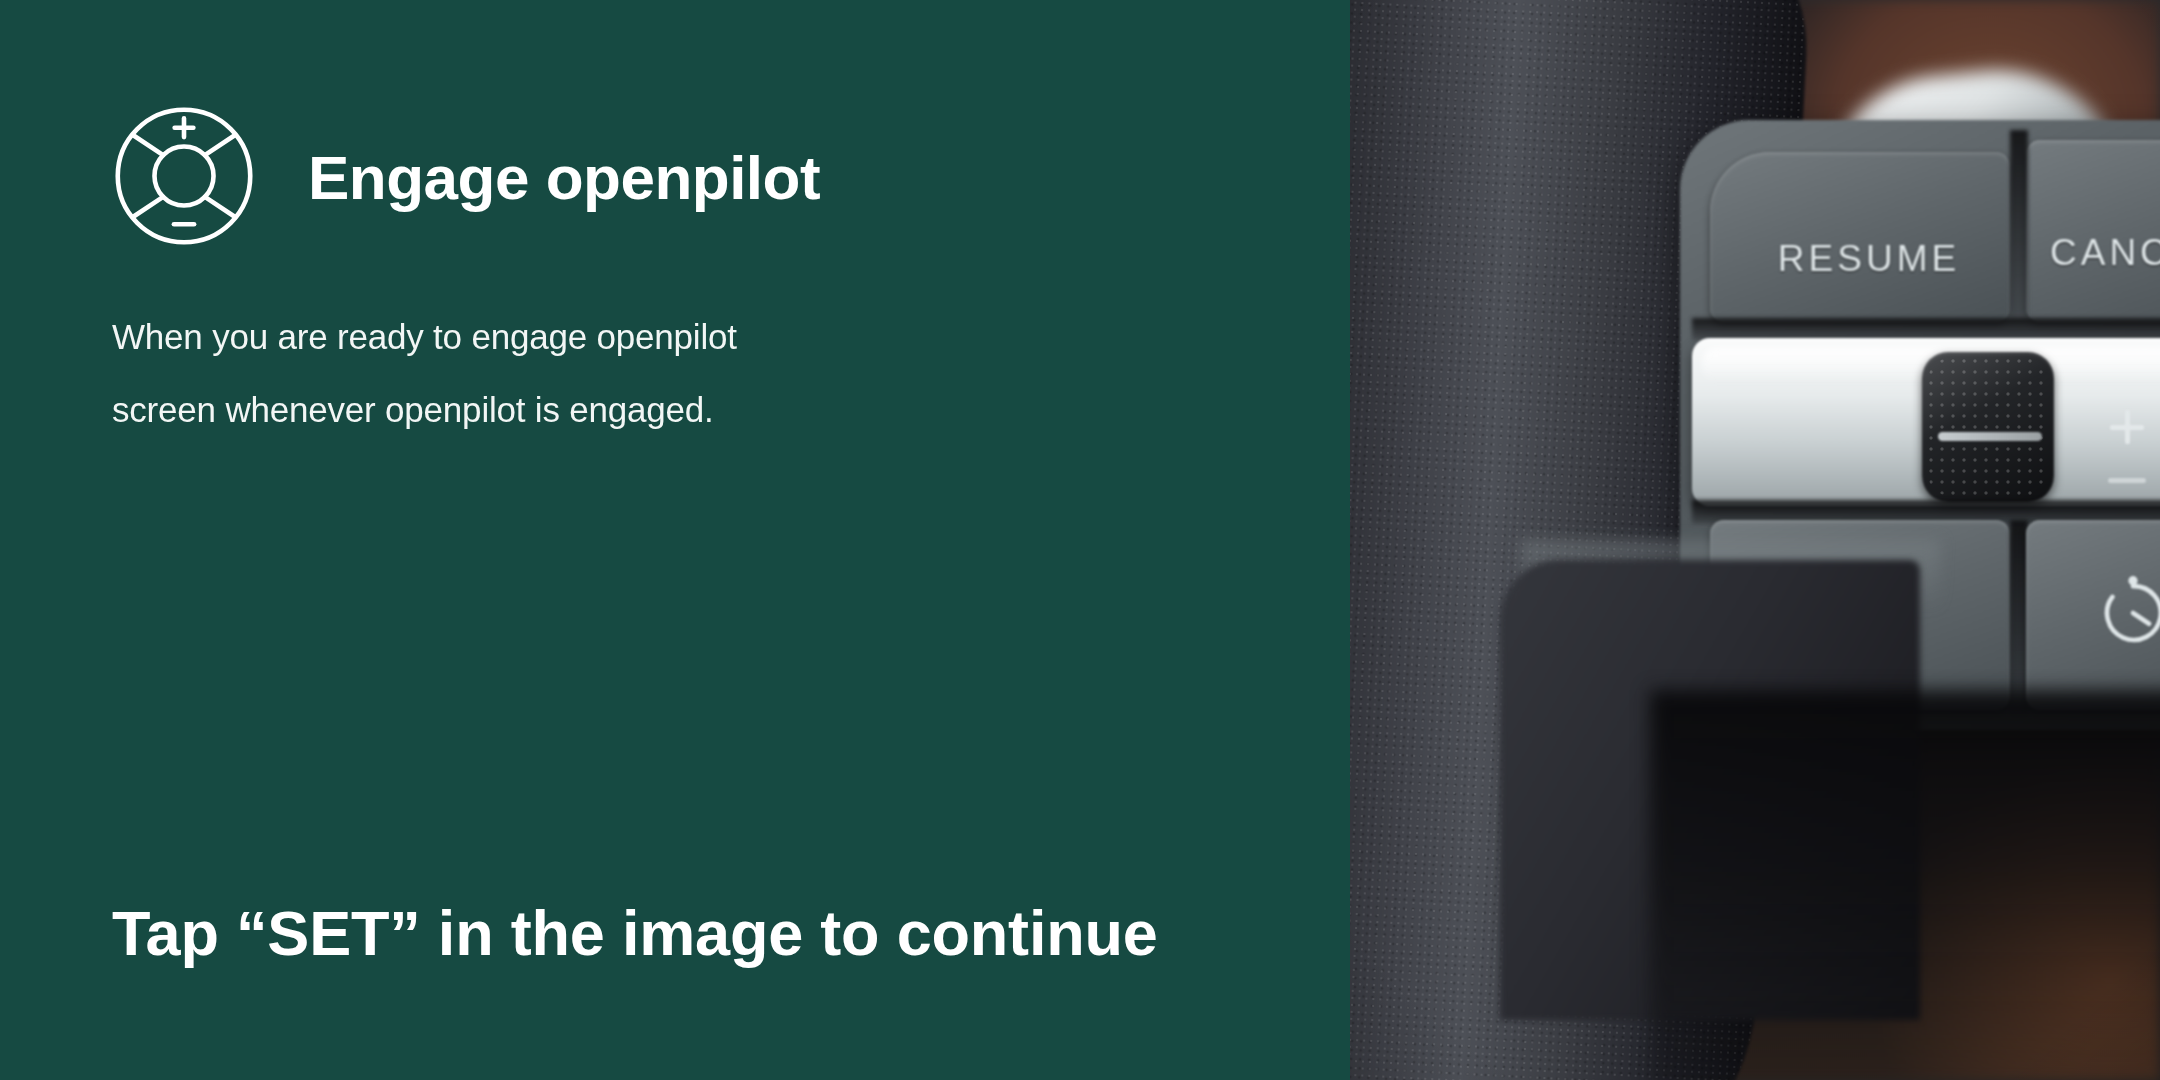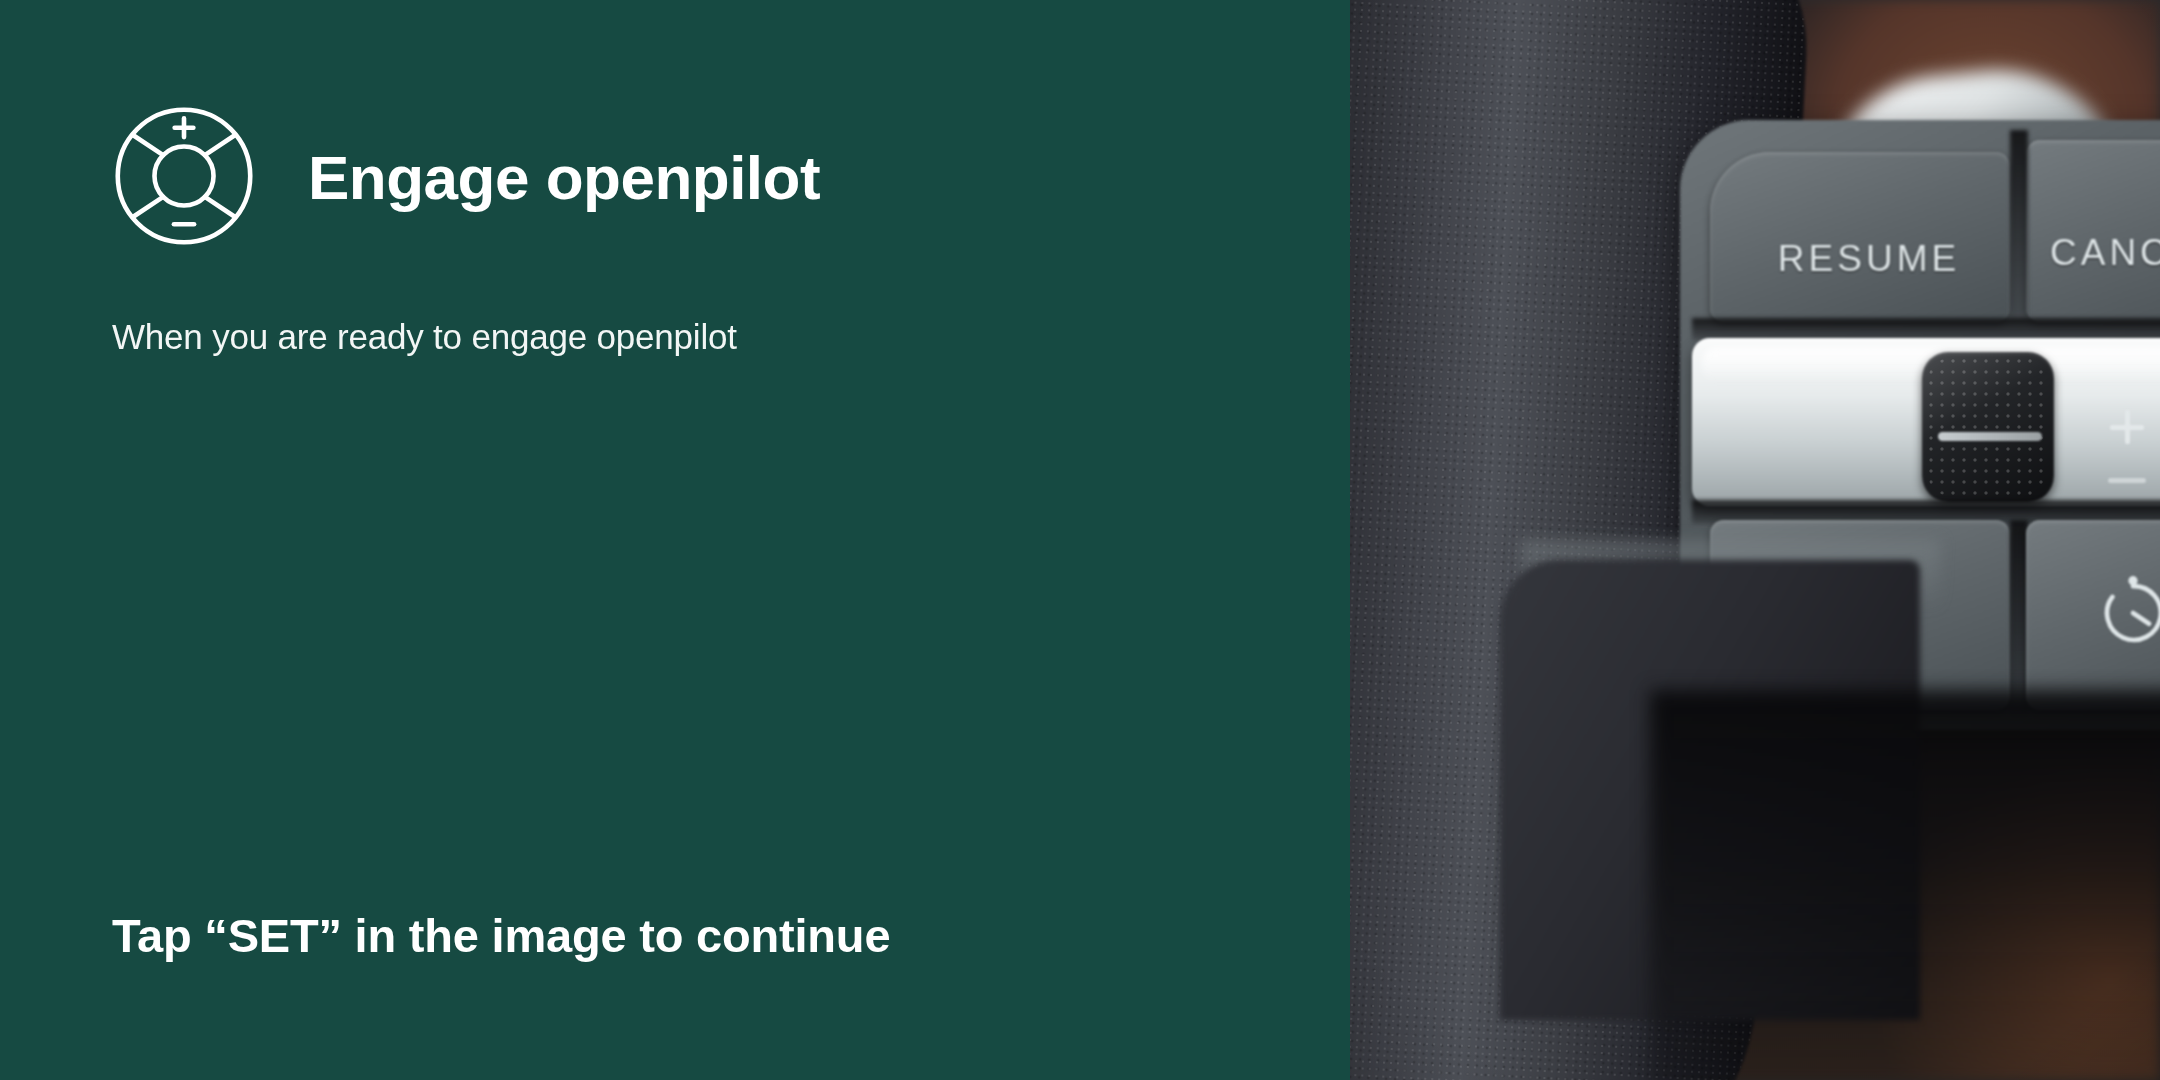--- a/index.html
+++ b/index.html
@@ -51,27 +51,26 @@
     font-weight:400;
     color:#f2f6f5;
     line-height:73px;
     letter-spacing:-0.2px;
   }
   .body-copy .line { display:block; white-space:nowrap; }
 
   .cta-text {
     position:absolute;
     left:112px; top:896px;
-    font-size:47px;
+    font-size:63px;
     font-weight:bold;
     color:#ffffff;
     letter-spacing:-0.2px;
     line-height:1.2;
     white-space:nowrap;
-    margin-top:12px;
   }
 
   
   .photo-panel {
     position:relative;
     width:810px; height:1080px;
     flex:0 0 810px;
     overflow:hidden;
     background:#2b2a2c;
   }
@@ -272,20 +271,21 @@
           <line x1="43.5" y1="16.5" x2="56.5" y2="16.5"></line>
           <line x1="50" y1="10" x2="50" y2="23"></line>
           <line x1="43" y1="83.5" x2="57" y2="83.5"></line>
         </g>
       </svg>
       <div class="page-title">Engage openpilot</div>
     </div>
 
     <div class="body-copy">
       <span class="line">When you are ready to engage openpilot</span>
+      <span class="line">screen whenever openpilot is engaged.</span>
     </div>
 
     <div class="cta-text">Tap “SET” in the image to continue</div>
   </div>
 
   <div class="photo-panel">
 
     <div class="ph bg-base"></div>
     <div class="ph bg-pale-left"></div>
     <div class="ph bg-pale-top"></div>

